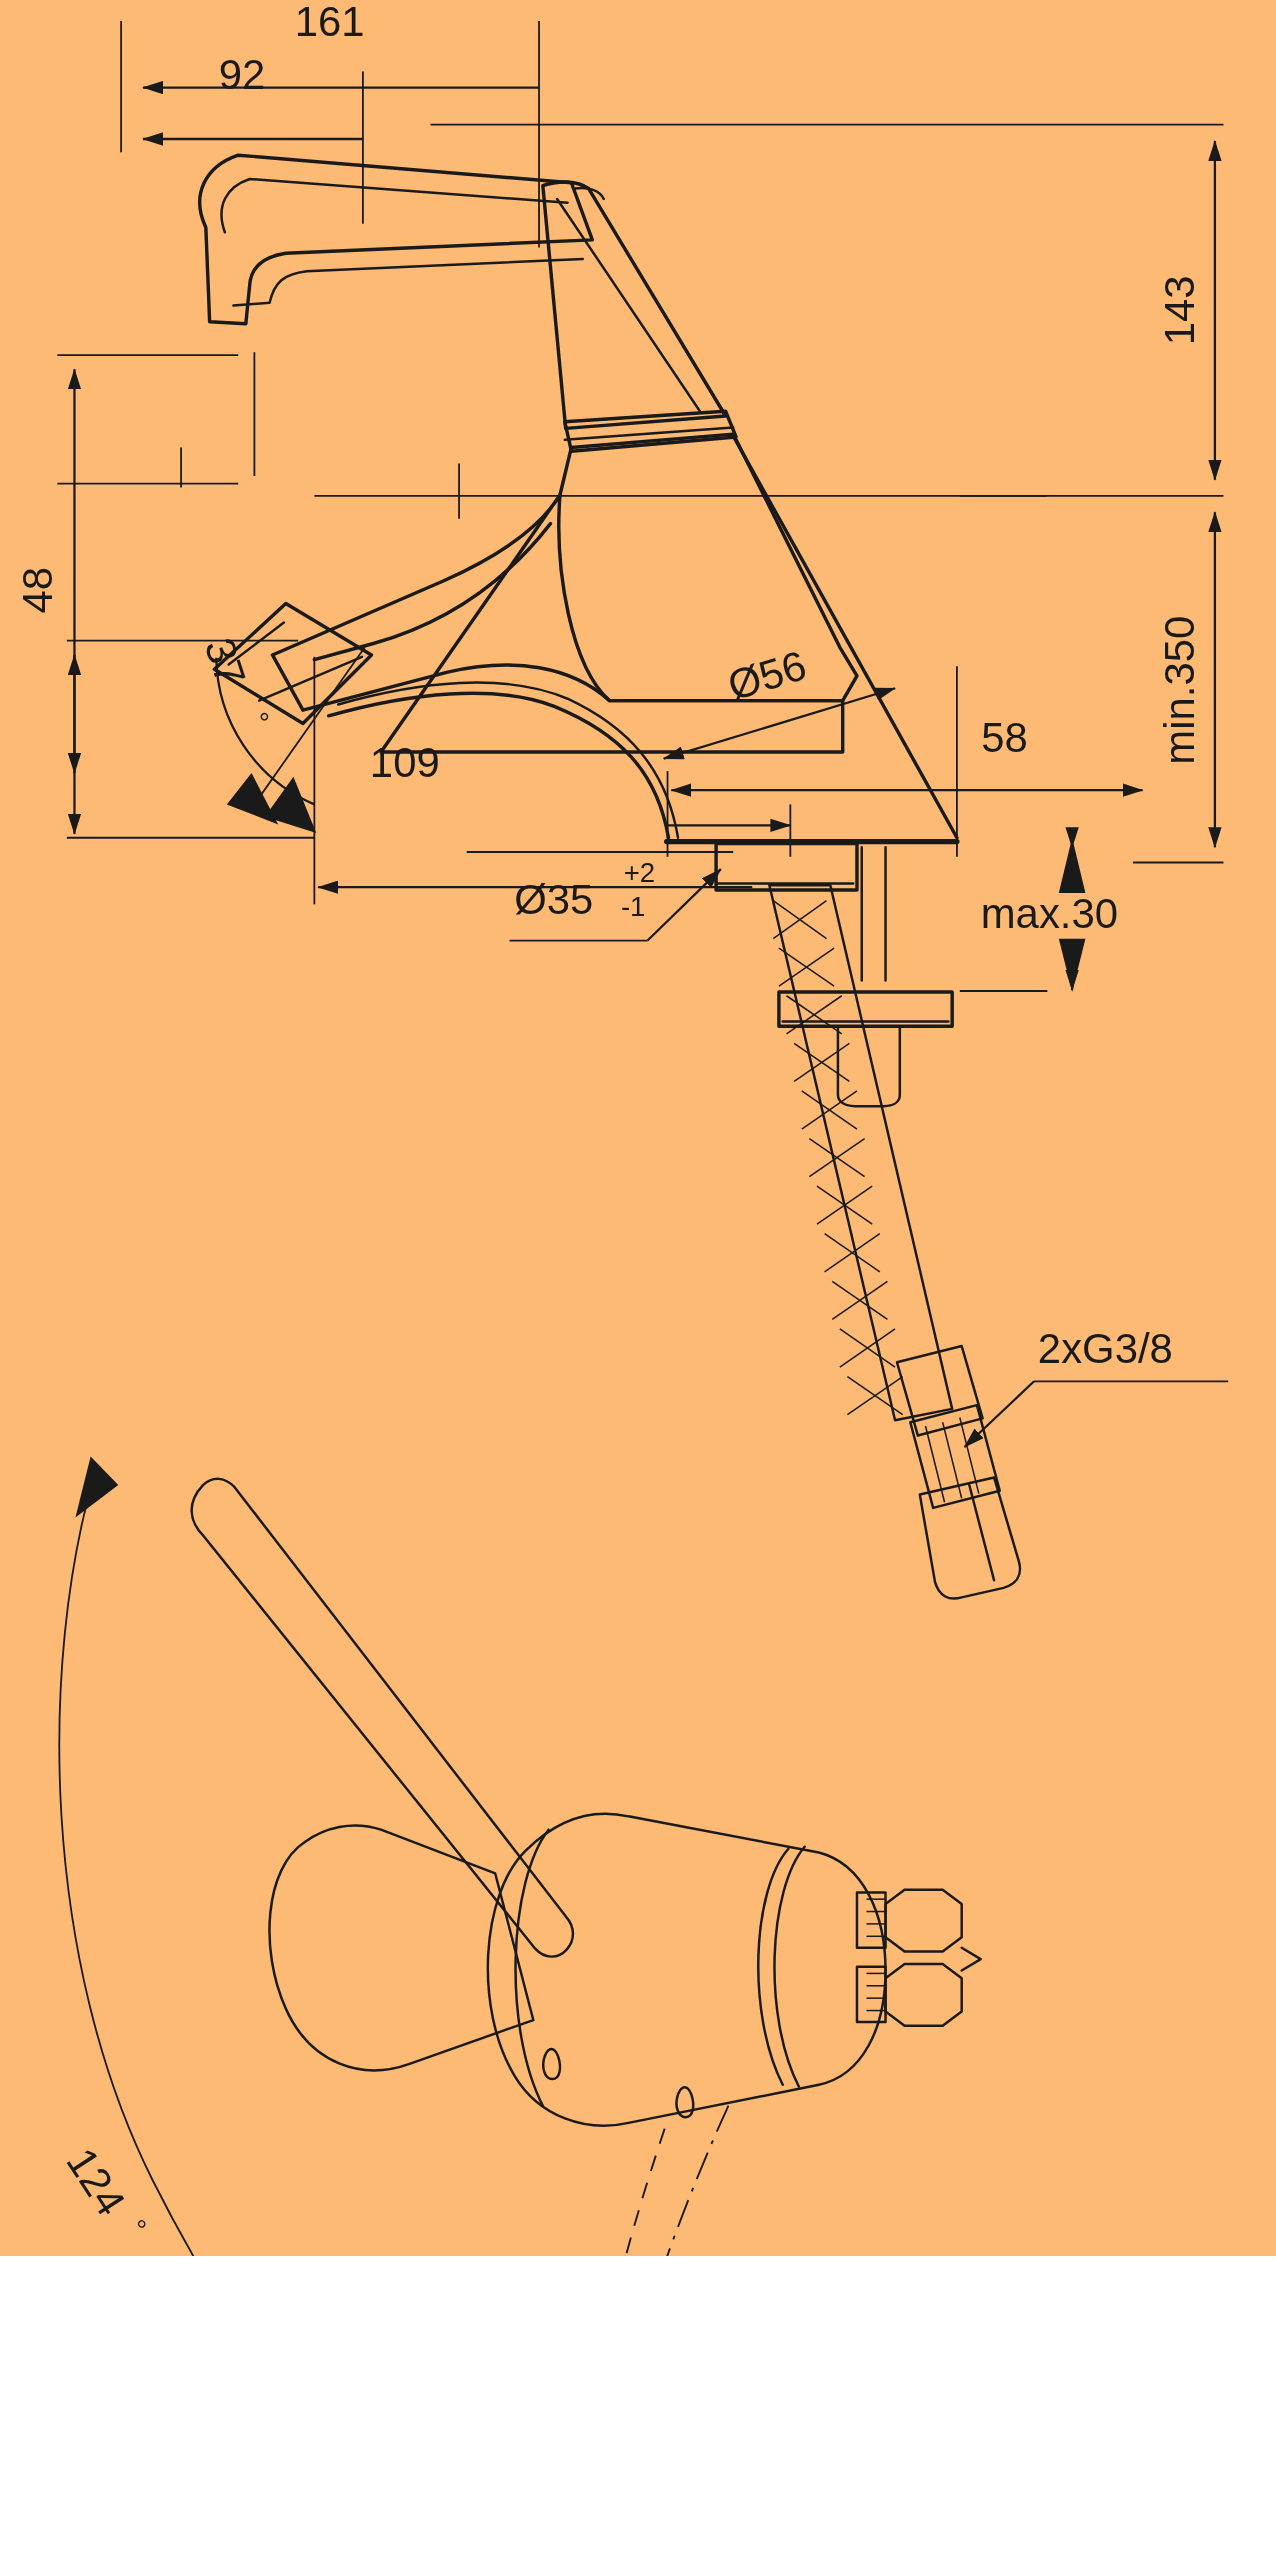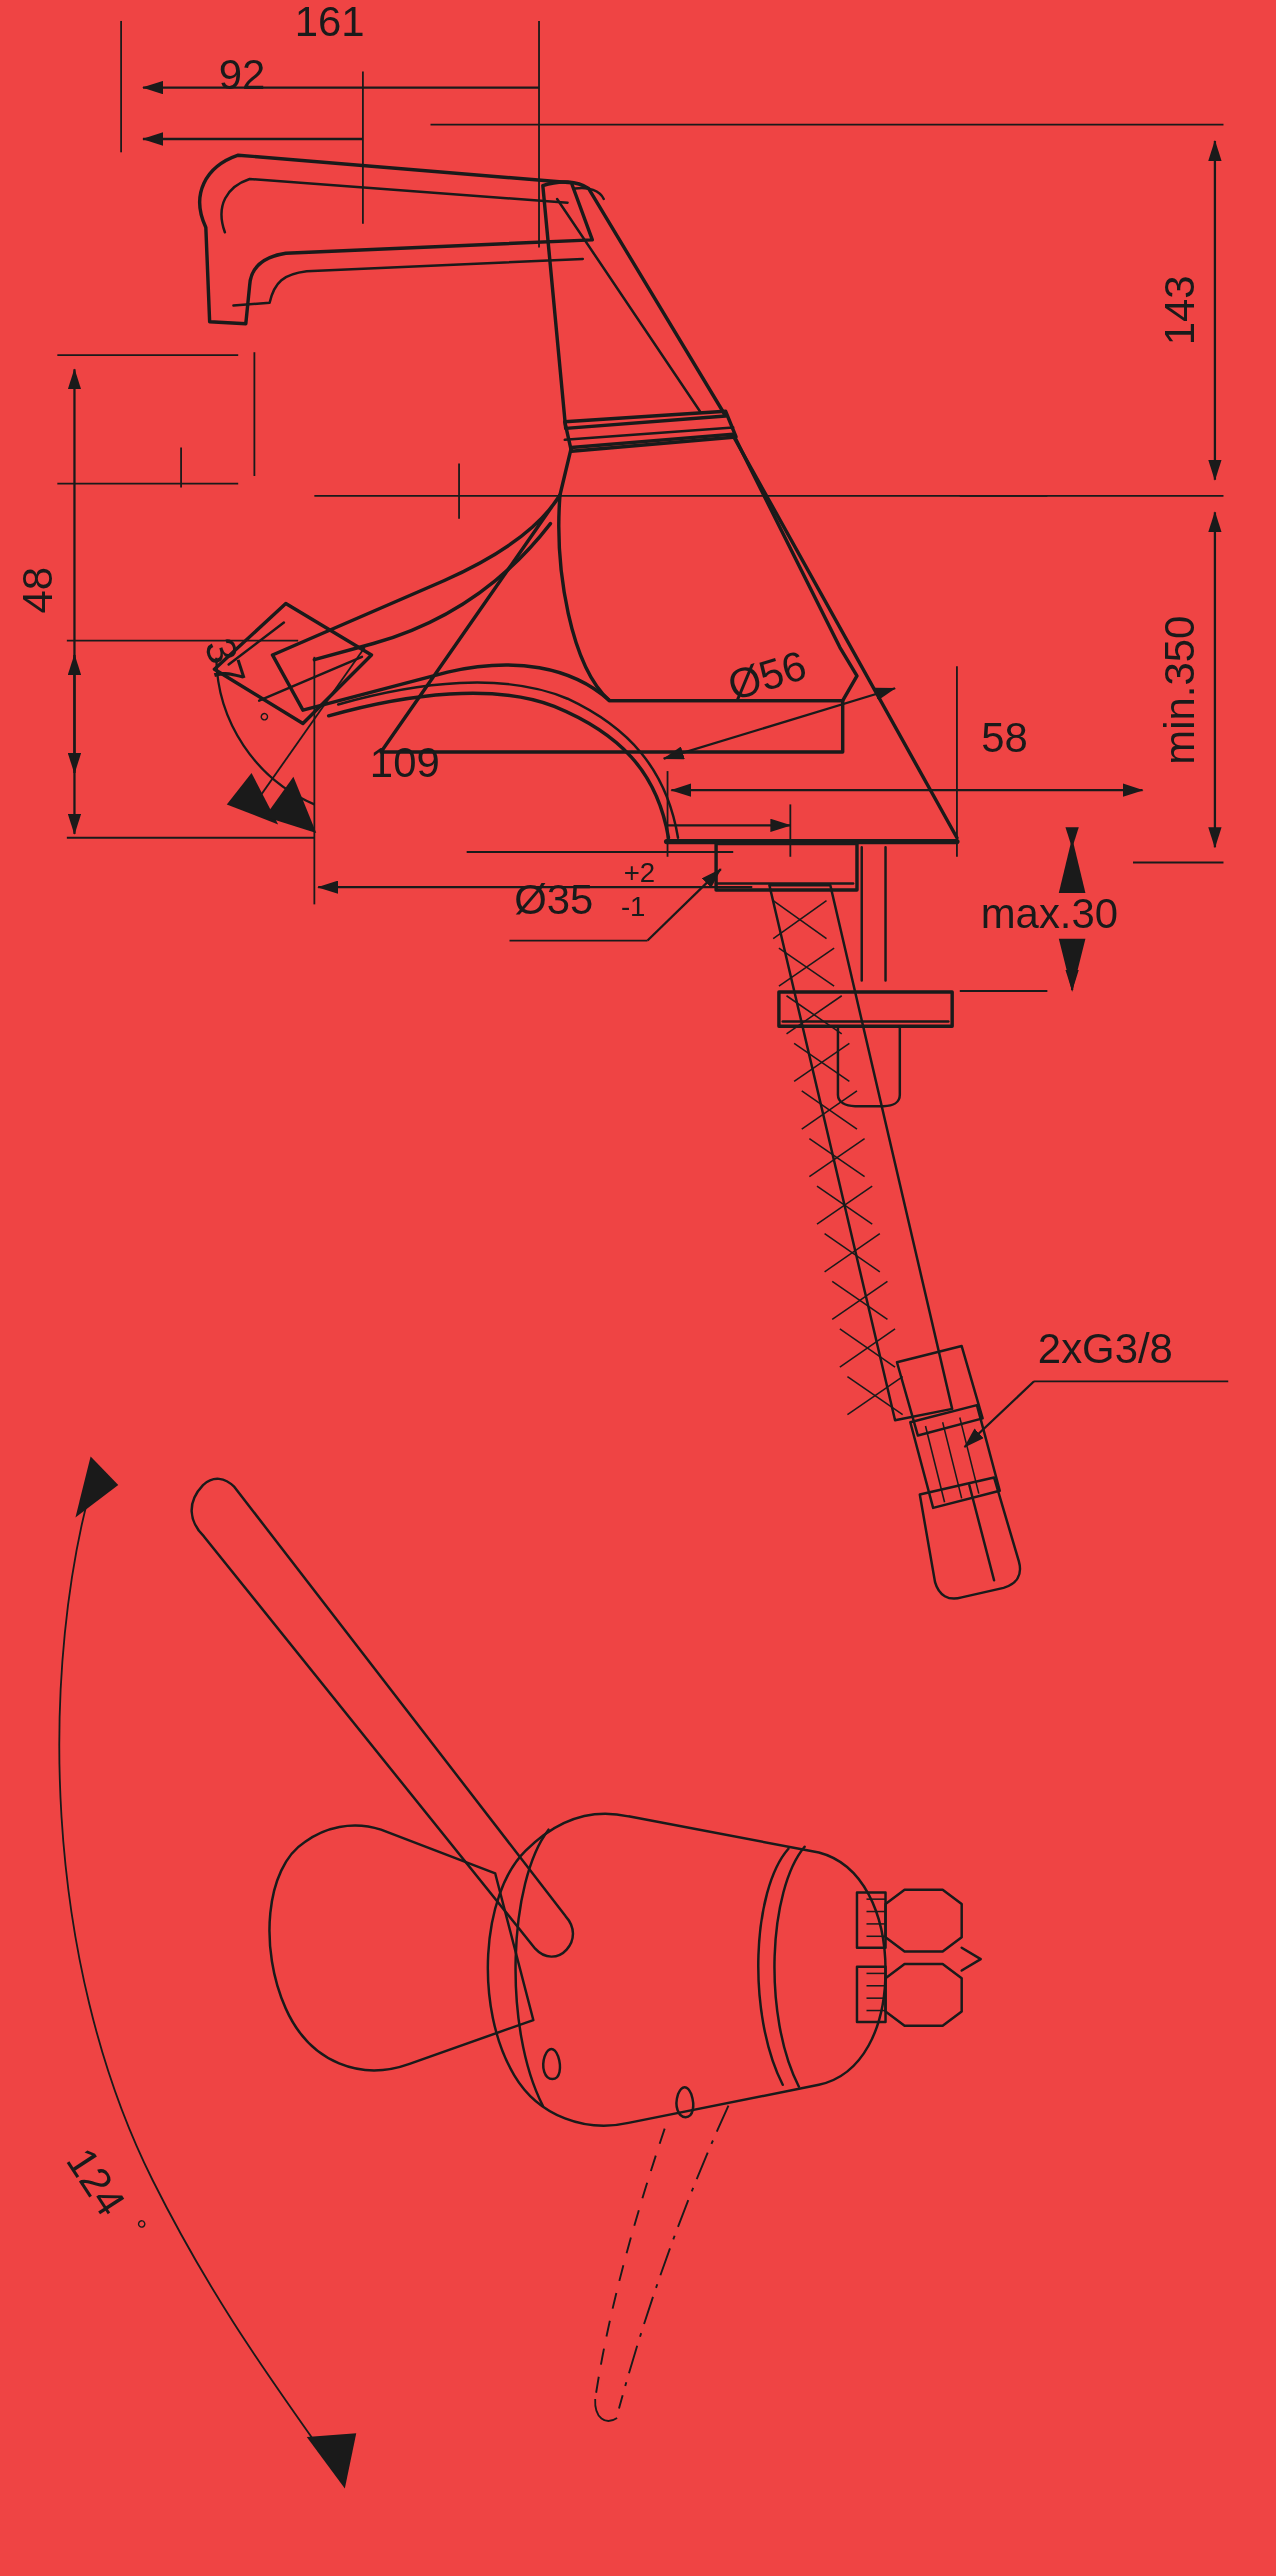--- a/index.html
+++ b/index.html
@@ -6,22 +6,22 @@
     margin: 0;
     padding: 0;
     background: #ffffff;
   }
   body {
     font-family: "Liberation Sans", sans-serif;
   }
   #sheet {
     position: relative;
     width: 1277px;
-    height: 2576px;
-    background: #ef4444;
+    height: 2256px;
+    background: #fdba74;
     overflow: hidden;
     text-decoration: underline;
   }
   svg.drw {
     position: absolute;
     left: 0;
     top: 0;
     width: 1277px;
     height: 2576px;
   }

